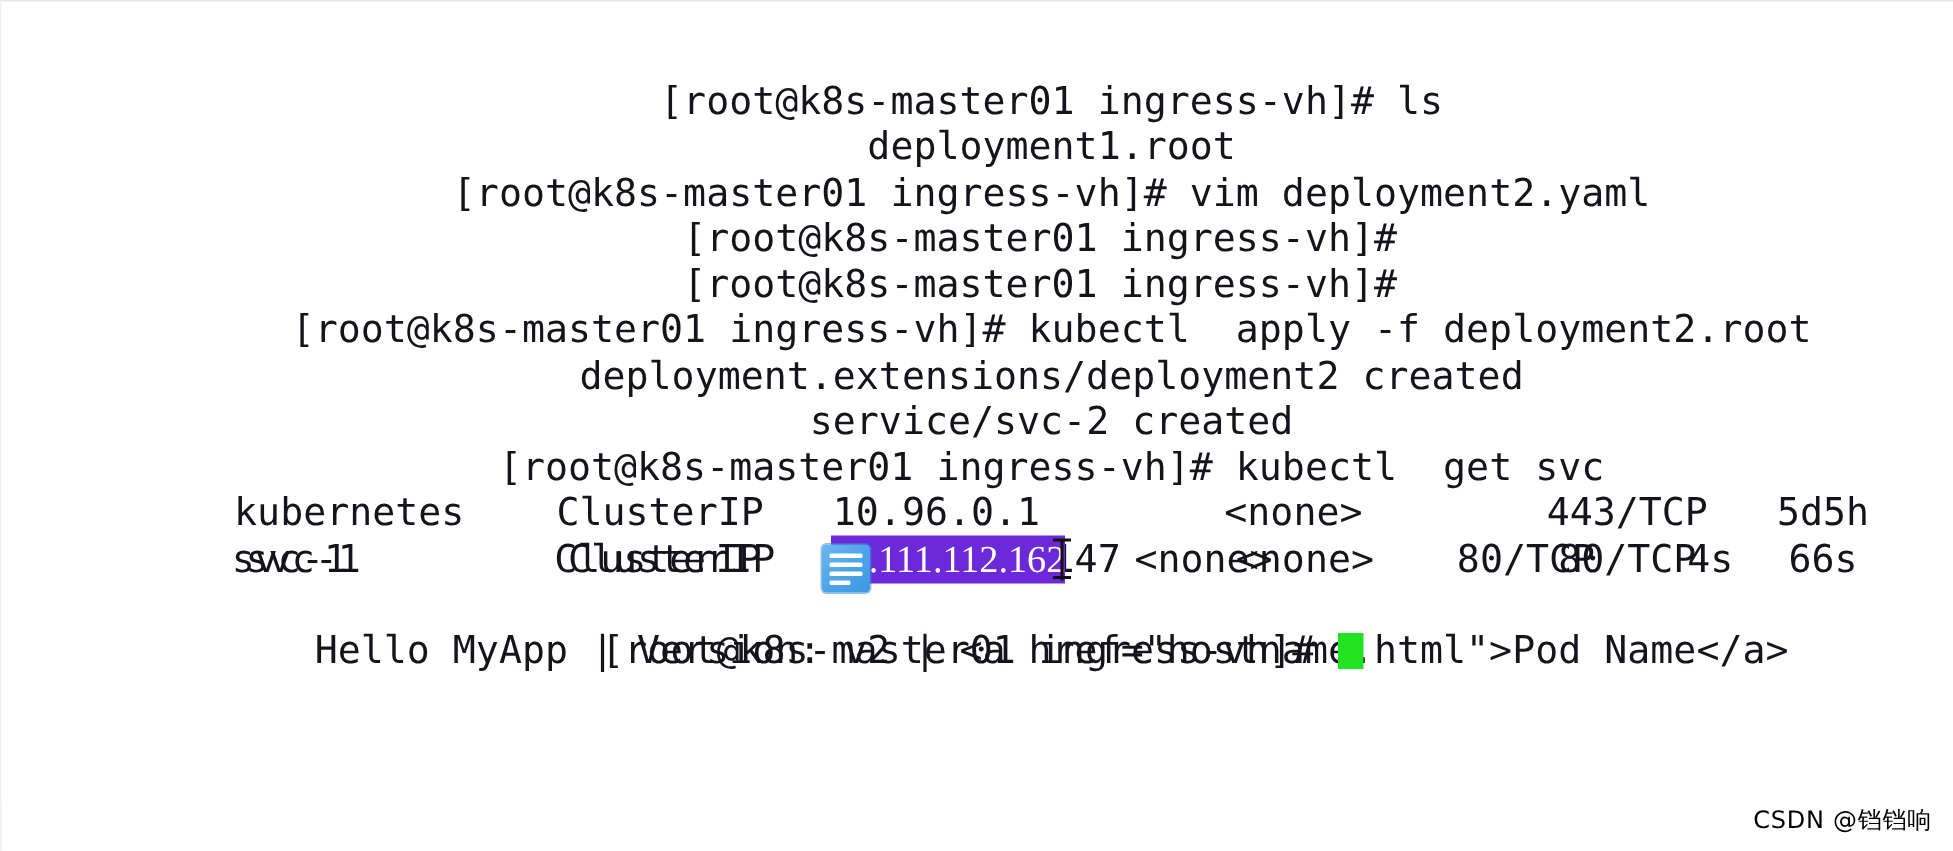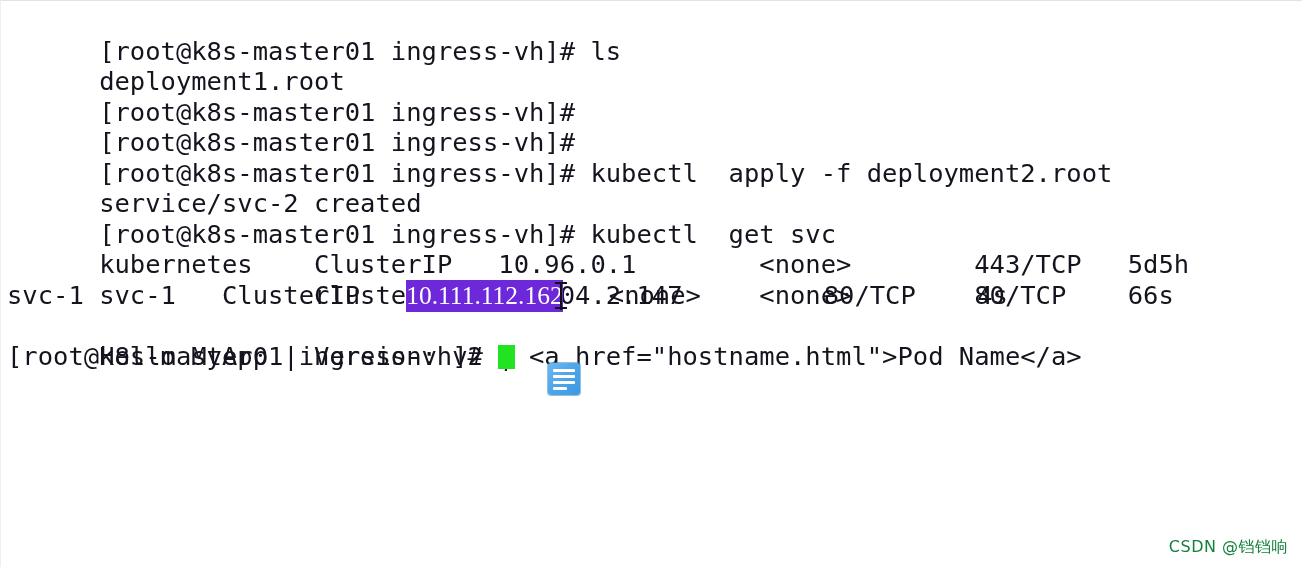--- a/index.html
+++ b/index.html
@@ -20,23 +20,24 @@
     box-sizing: border-box;
     border-top: 1px solid #e3e3e3;
     border-left: 1px solid #efefef;
   }
   #terminal {
     position: absolute;
     left: 0;
     top: 0;
     width: 1302px;
     height: 534px;
-    padding: 4px 0 0 6px;
+    padding: 21px 0 0 6px;
     box-sizing: border-box;
     background: #ffffff;
+    text-align: center;
   }
   .line {
     height: 30.5px;
     line-height: 30.5px;
     font-size: 25.5px;
     letter-spacing: 0px;
     color: #14141e;
     white-space: pre;
     font-family: "DejaVu Sans Mono", "Liberation Mono", monospace;
   }
@@ -104,21 +105,21 @@
   }
   #copy-icon .b1 { top: 6px;  width: 22px; }
   #copy-icon .b2 { top: 12px; width: 22px; }
   #copy-icon .b3 { top: 18px; width: 22px; }
   #copy-icon .b4 { top: 24px; width: 14px; }
   #watermark {
     position: absolute;
     right: 14px;
     bottom: 9px;
     font-size: 16px;
-    color: #15803d;
+    color: #000000;
     font-family: "DejaVu Sans", "Liberation Sans", sans-serif;
     letter-spacing: .5px;
     white-space: pre;
   }
 </style>
 </head>
 <body>
 
 <div id="screen">
 
@@ -126,33 +127,39 @@
 
     <div class="line">
       <span class="seg">[root@k8s-master01 ingress-vh]# </span><span class="seg">ls</span>
     </div>
 
     <div class="line">
       <span class="seg">deployment1.root</span>
     </div>
 
 
+    <div class="line">
+      <span class="seg">[root@k8s-master01 ingress-vh]# </span><span class="seg">vim deployment2.yaml</span>
+    </div>
 
     <div class="line">
       <span class="seg">[root@k8s-master01 ingress-vh]# </span><span class="seg"></span>
     </div>
 
     <div class="line">
       <span class="seg">[root@k8s-master01 ingress-vh]# </span><span class="seg"></span>
     </div>
 
     <div class="line">
       <span class="seg">[root@k8s-master01 ingress-vh]# </span><span class="seg">kubectl  apply -f deployment2.root</span>
     </div>
 
+    <div class="line">
+      <span class="seg">deployment.extensions/deployment2 created</span>
+    </div>
 
     <div class="line">
       <span class="seg">service/svc-2 created</span>
     </div>
 
     <div class="line">
       <span class="seg">[root@k8s-master01 ingress-vh]# </span><span class="seg">kubectl  get svc</span>
     </div>
 
 

